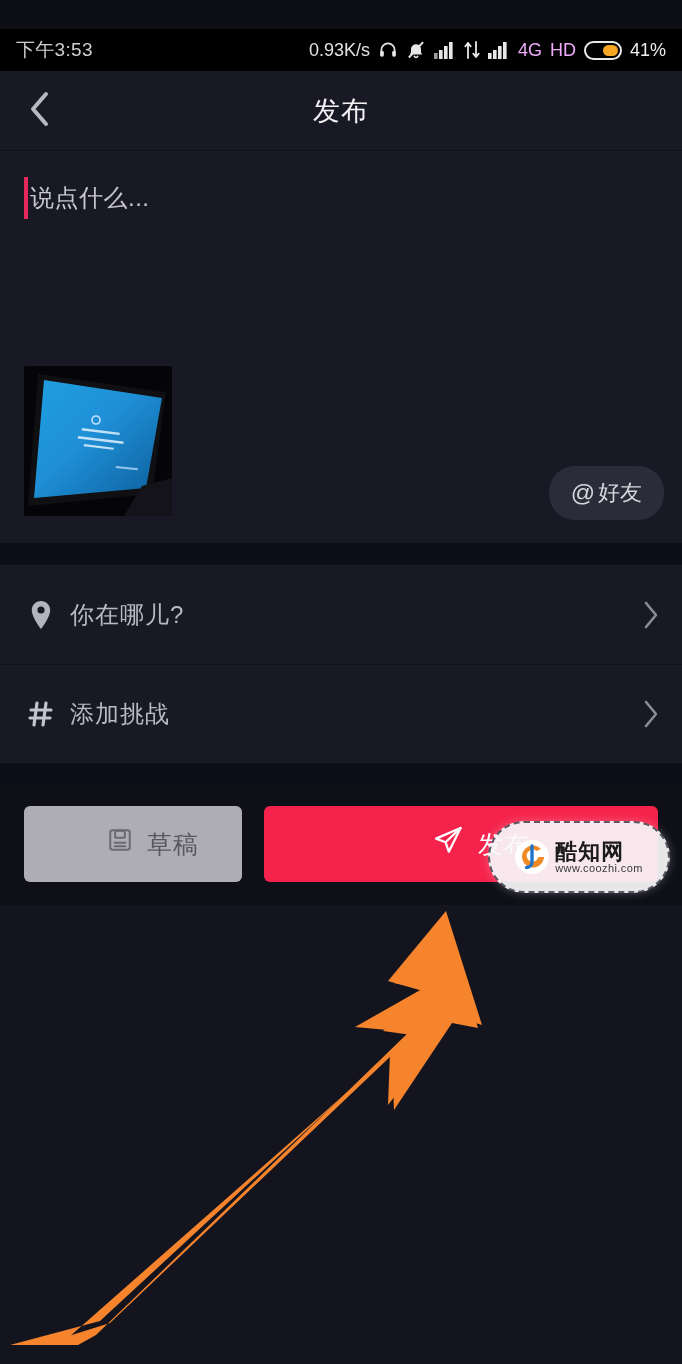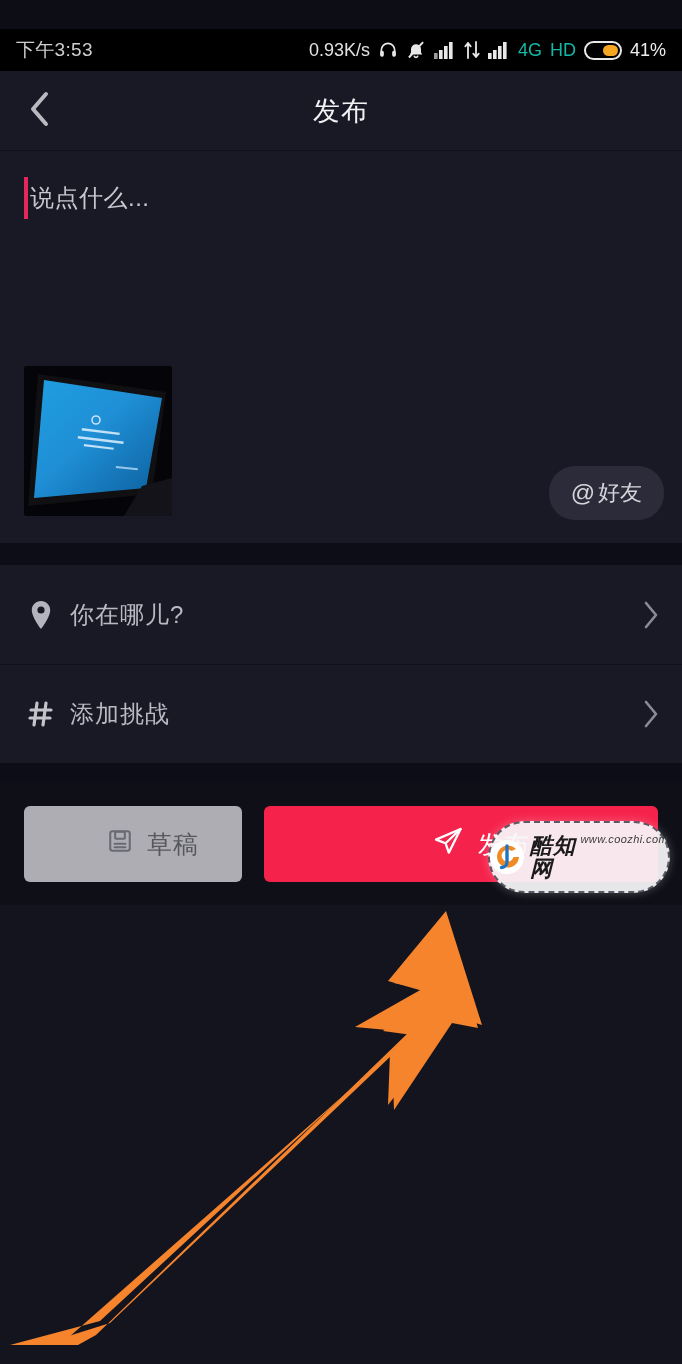--- a/index.html
+++ b/index.html
@@ -28,21 +28,21 @@
     color: #d8d8d8;
   }
   .sb-time { font-size: 19px; letter-spacing: .3px; color: #cfcfcf; }
   .sb-right {
     margin-left: auto;
     display: flex;
     align-items: center;
     gap: 8px;
   }
   .sb-speed { font-size: 18px; color: #e2e2e2; }
-  .sb-text { font-size: 18px; color: #14b8a6; }
+  .sb-text { font-size: 18px; color: #f0abfc; }
   .sb-ico { display: flex; align-items: center; }
   .sb-ico svg { display: block; }
   .battery {
     width: 38px; height: 19px;
     border: 2px solid #e9e9e9;
     border-radius: 10px;
     position: relative;
     display: flex; align-items: center;
     padding: 2px;
   }
@@ -186,21 +186,21 @@
   }
   .btn {
     height: 76px;
     border-radius: 6px;
     display: flex;
     align-items: center;
     justify-content: center;
     gap: 14px;
     cursor: pointer;
     border: none;
-    font-family: Liberation Serif, serif;
+    font-family: Liberation Mono, monospace;
     padding-left: 40px;
   }
   .btn-draft {
     width: 218px;
     background: #adadb3;
     color: #57575e;
     font-size: 25px;
     letter-spacing: 1px;
   }
   .btn-publish {
@@ -246,21 +246,21 @@
     gap: 6px;
     box-shadow: 0 0 10px rgba(255,255,255,0.25);
   }
   .wm-logo {
     width: 34px; height: 34px;
     border-radius: 50%;
     background: #ffffff;
     position: relative;
     flex: 0 0 auto;
   }
-  .wm-text { display: flex; flex-direction: row; line-height: 1.05; font-style: italic; }
+  .wm-text { display: flex; flex-direction: column; line-height: 1.05; }
   .wm-name {
     font-size: 22px;
     font-weight: bold;
     color: #1b1b1b;
     letter-spacing: 1px;
   }
   .wm-url {
     font-size: 11px;
     color: #3a3a3a;
     letter-spacing: .4px;

